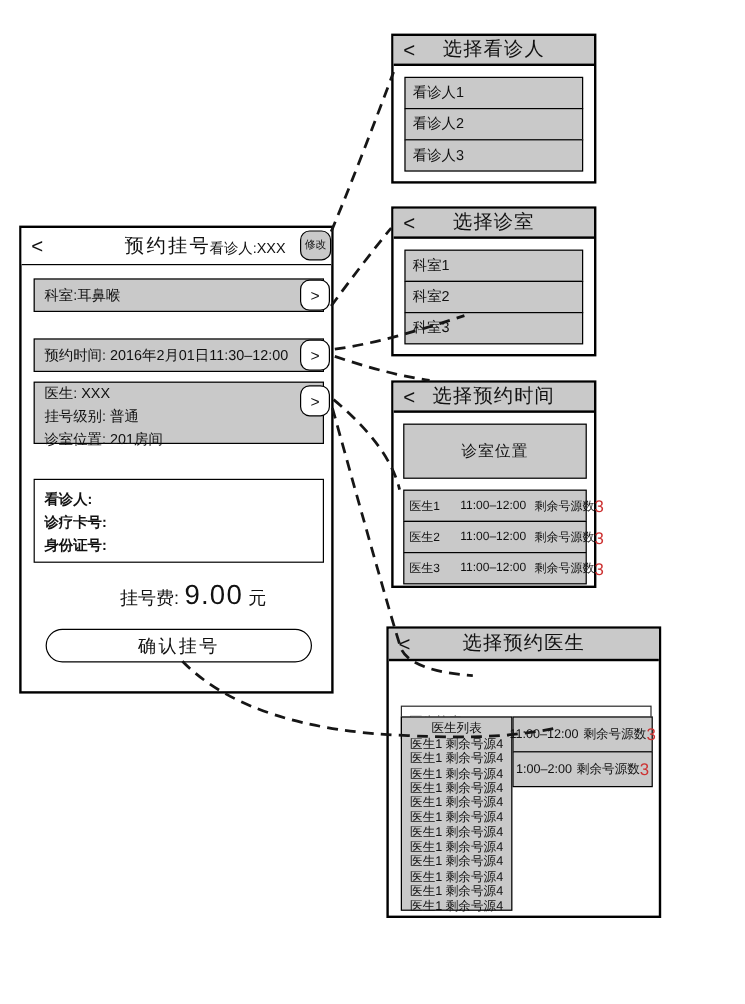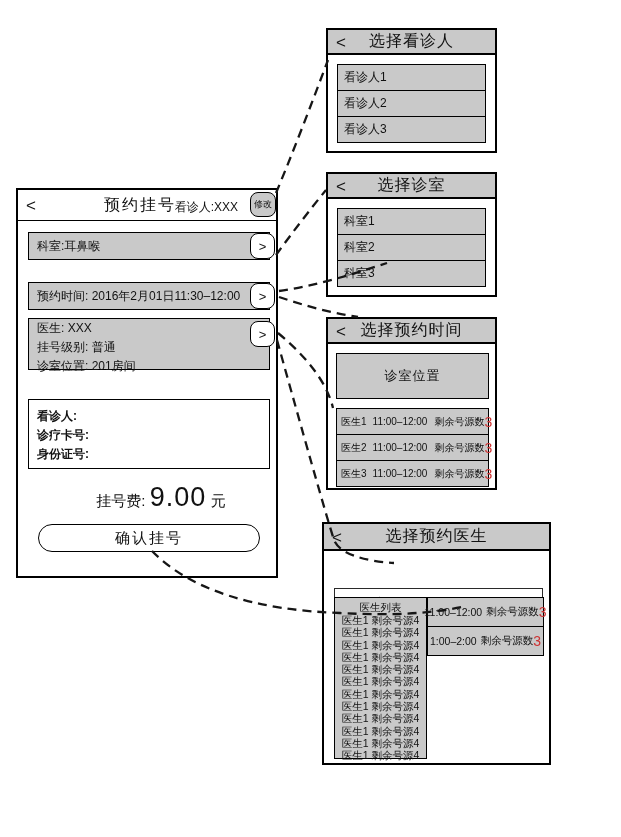--- a/index.html
+++ b/index.html
@@ -30,33 +30,33 @@
   .m-row.single{height:28px;display:flex;align-items:center;padding-left:8px;}
   .chev{position:absolute;right:-6px;top:0px;width:25px;height:26px;background:#fff;
     border:1.5px solid #000;border-radius:8px;display:flex;align-items:center;justify-content:center;
     font-size:13px;box-sizing:border-box;}
   #doctor-row{top:128px;height:52px;padding:0 8px;line-height:19px;}
   #info-box{position:absolute;left:10px;top:209px;width:242px;height:70px;background:#fff;
     border:1.5px solid #000;box-sizing:border-box;padding:7px 8px;line-height:19px;font-size:12px;font-weight:bold;}
   #fee-line{position:absolute;left:0;top:292px;width:100%;text-align:center;padding-left:28px;
     box-sizing:border-box;}
   #fee-line .lbl{font-size:15px;}
-  #fee-line .amt{font-size:27px;letter-spacing:1px;}
+  #fee-line .amt{font-size:23px;letter-spacing:1px;}
   #fee-line .unit{font-size:15px;}
   #confirm-btn{position:absolute;left:20px;top:334px;width:222px;height:28px;background:#fff;
     border:1.5px solid #000;border-radius:14px;display:flex;align-items:center;justify-content:center;
     font-size:15px;letter-spacing:2px;box-sizing:border-box;}
 
   
   #calendar-box{position:absolute;left:8px;top:34px;width:153px;height:46px;background:#c9c9c9;
     border:1px solid #000;display:flex;align-items:center;justify-content:center;font-size:13px;
     letter-spacing:1px;box-sizing:border-box;}
   .slot-row{position:absolute;left:8px;width:153px;height:27px;background:#c9c9c9;border:1px solid #000;
     box-sizing:border-box;display:flex;align-items:center;padding:0 4px;font-size:10px;white-space:nowrap;}
-  .slot-row .doc{margin-right:6px;}
+  .slot-row .doc{margin-right:17px;}
   .slot-row .tm{margin-right:7px;}
   .red-num{color:#cd3232;font-size:14px;line-height:1;}
 
   
   #doc-search{position:absolute;left:10px;top:36px;width:209px;height:28px;border:1px solid #2a2a2a;
     box-sizing:border-box;font-size:11px;color:#999;padding-left:6px;background:#fff;
     font-family:"Liberation Sans","DejaVu Sans",sans-serif;outline:none;margin-top:28px;}
   #doc-list{position:absolute;left:10px;top:73px;width:93px;height:162px;background:#c9c9c9;
     border:1px solid #000;box-sizing:border-box;text-align:center;font-size:10.5px;padding-top:3px;}
   #doc-list .dl-title{line-height:13px;}

